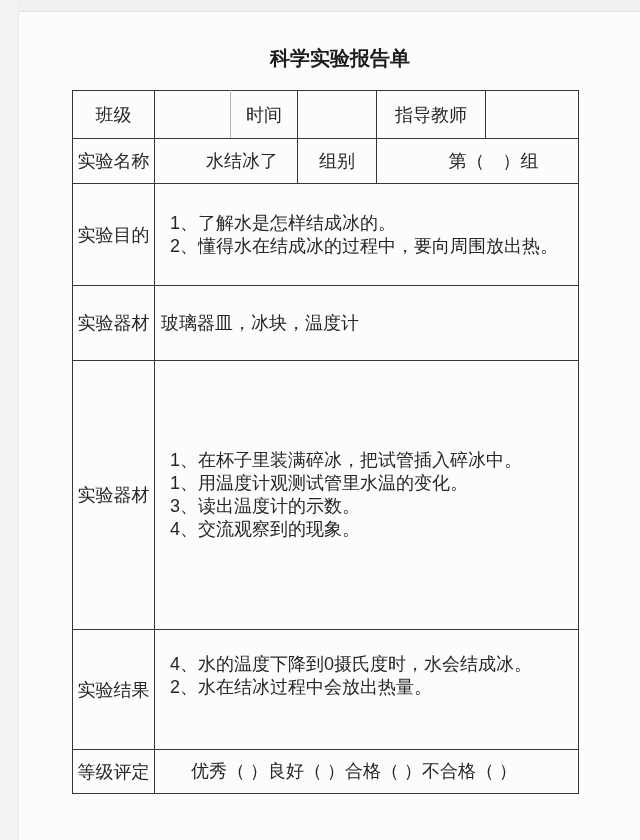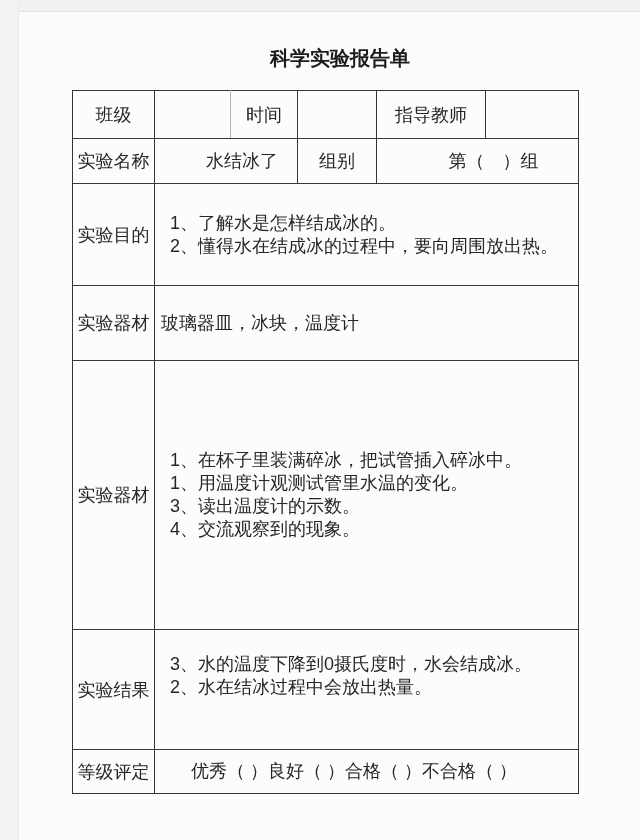--- a/index.html
+++ b/index.html
@@ -119,21 +119,21 @@
         <div class="line">1、在杯子里装满碎冰，把试管插入碎冰中。</div>
         <div class="line">1、用温度计观测试管里水温的变化。</div>
         <div class="line">3、读出温度计的示数。</div>
         <div class="line">4、交流观察到的现象。</div>
       </td>
     </tr>
 
     <tr class="r6">
       <td class="lbl">实验结果</td>
       <td colspan="5" class="content">
-        <div class="line">3、水的温度下降到0摄氏度时，水会结成冰。</div>
+        <div class="line">4、水的温度下降到0摄氏度时，水会结成冰。</div>
         <div class="line">2、水在结冰过程中会放出热量。</div>
       </td>
     </tr>
 
     <tr class="r7">
       <td class="lbl">等级评定</td>
       <td colspan="5" class="content pad22">优秀（ ）良好（ ）合格（ ）不合格（ ）</td>
     </tr>
   </tbody>
     </table>

